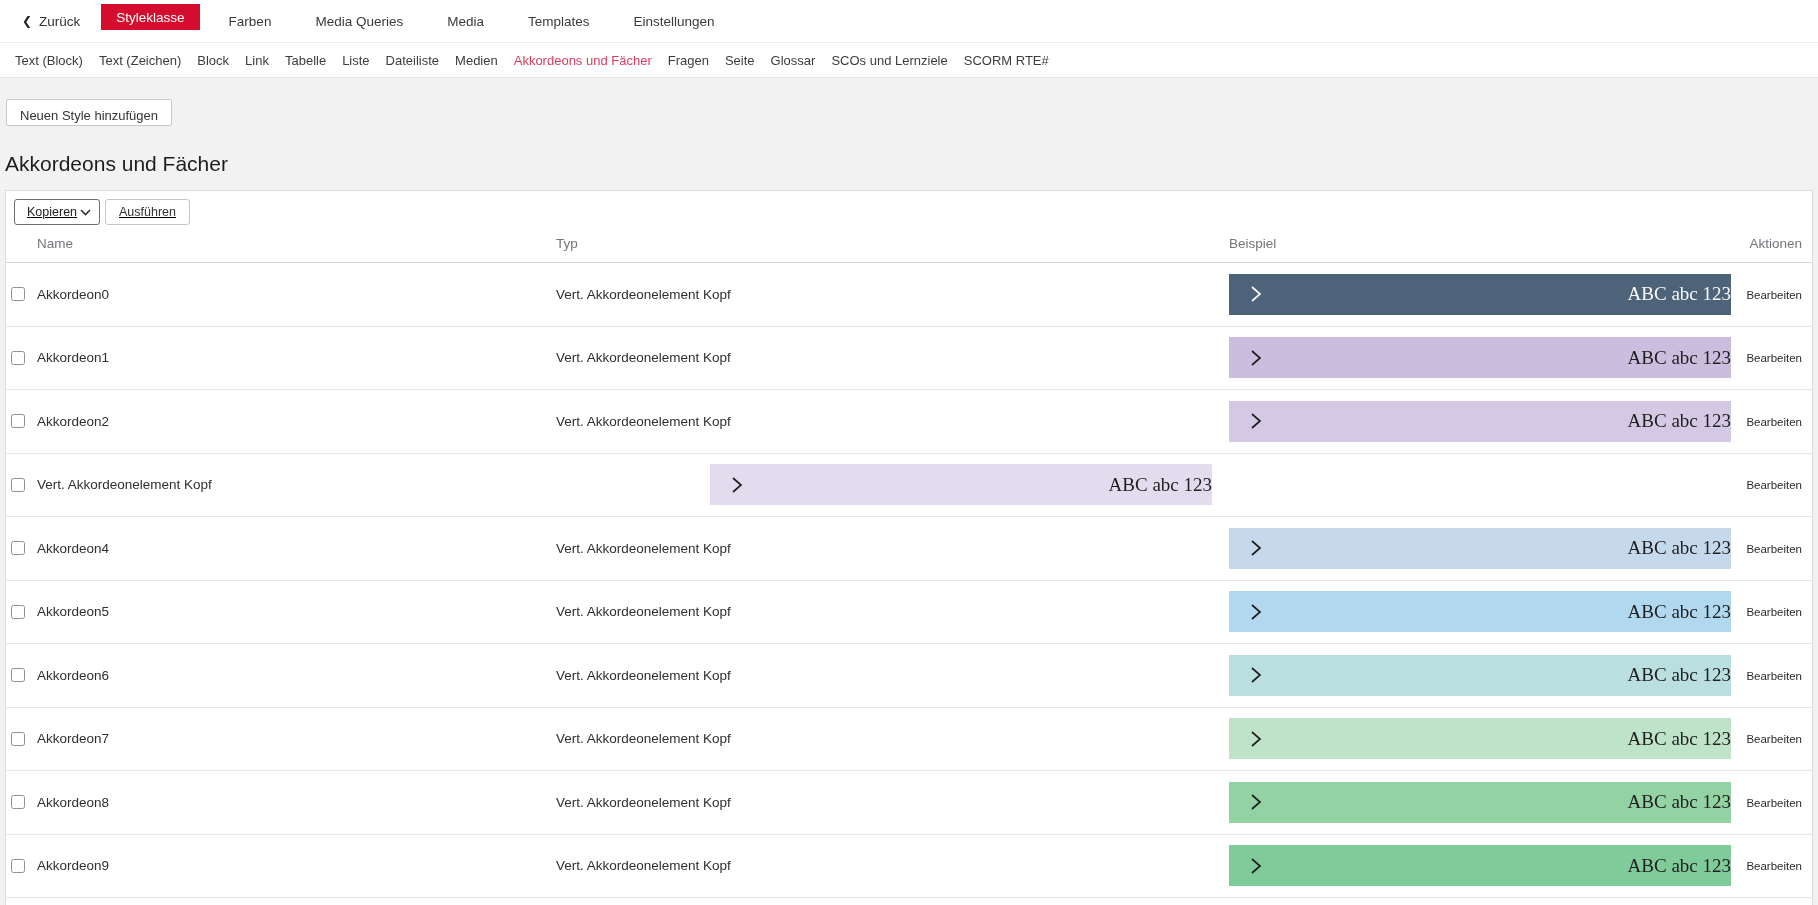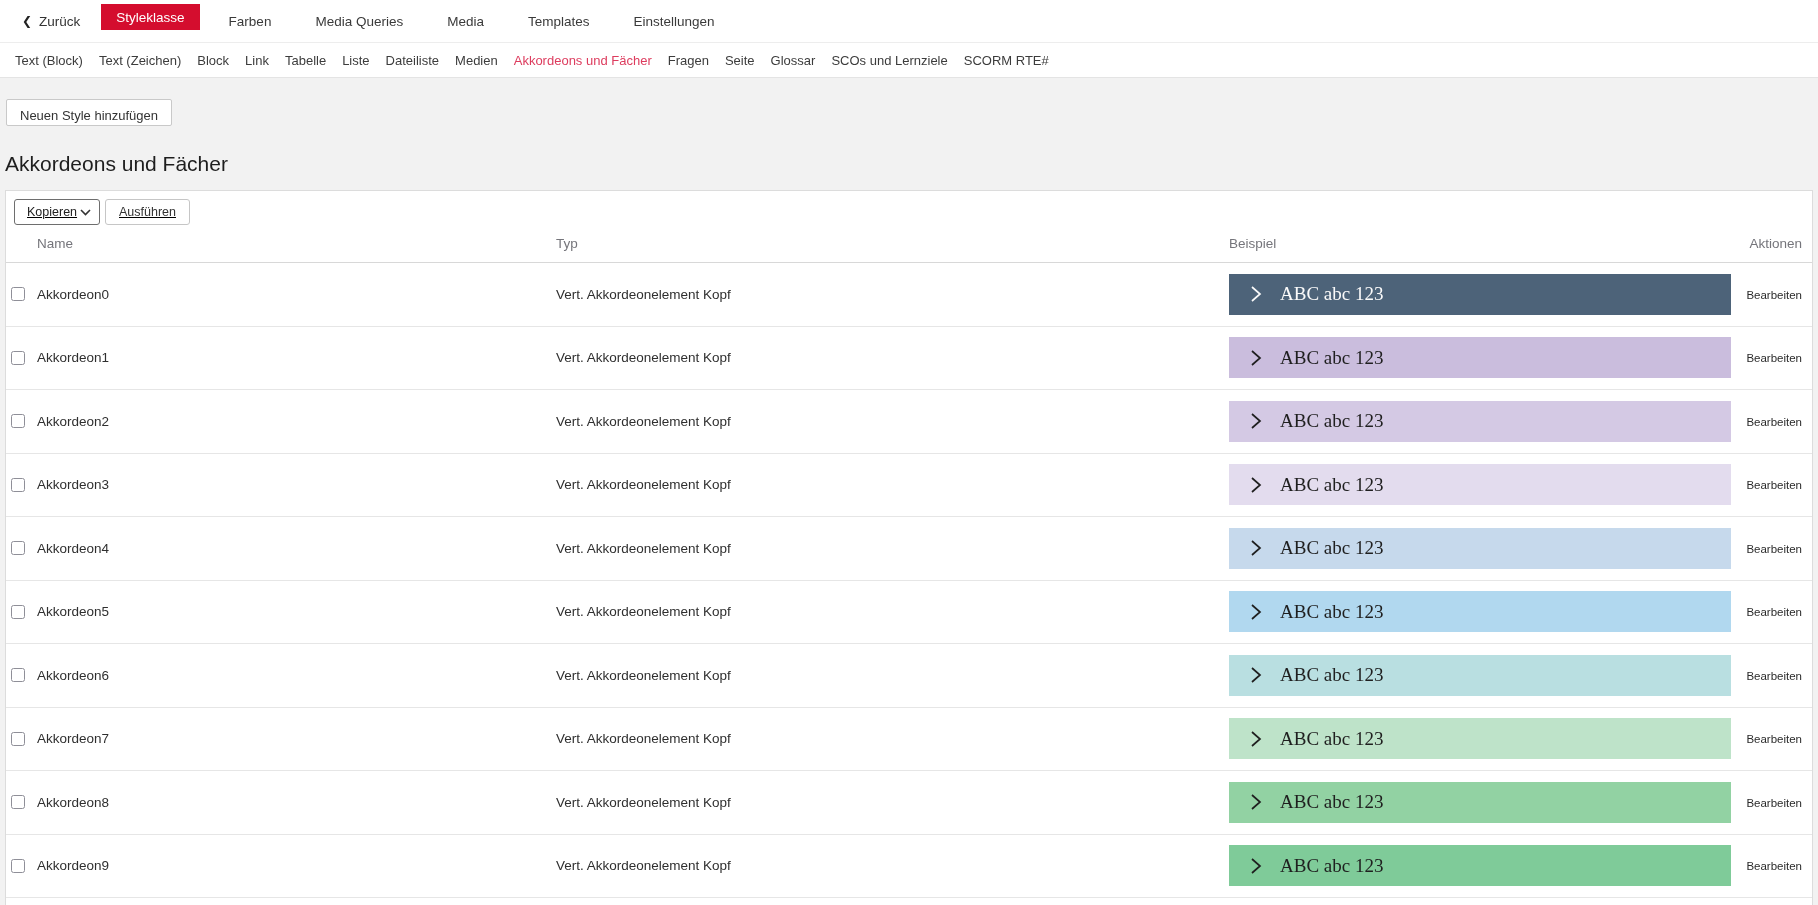--- a/index.html
+++ b/index.html
@@ -51,21 +51,21 @@
   .row   { display:flex; align-items:center; height:63.5px;
            border-bottom:1px solid #e6e6e6; font-size:13.5px; color:#2f2f2f; }
   .c-check { width:31px; padding-left:5px; display:flex; align-items:center; }
   .c-name  { width:519px; }
   .c-typ   { width:673px; }
   .c-ex    { width:502px; }
   .c-act   { flex:1; text-align:right; padding-right:10px; }
   .checkbox { width:14px; height:14px; border:1px solid #8f8f98;
               border-radius:2.5px; background:#fff; cursor:pointer; }
   .bar { height:41px; width:502px; display:flex; align-items:center;
-         font-family:"Liberation Serif","DejaVu Serif",serif; font-size:19px; }
+         font-family:"Liberation Serif","DejaVu Serif",serif; font-size:19px;justify-content:space-between; }
   .bar svg { margin-left:19px; flex:none; }
   .bar .bar-text { margin-left:17px; }
   .edit-link { font-size:11.5px; color:#2b2b2b; cursor:pointer; text-decoration:none; }
 </style>
 </head>
 <body>
 
 <header class="nav1">
   <div class="back">
     <span class="chev-left">❮</span>
@@ -173,21 +173,20 @@
         <span class="bar-text">ABC abc 123</span>
       </span>
     </span>
     <span class="c-act"><a class="edit-link">Bearbeiten</a></span>
   </div>
 
   <div class="row">
     <span class="c-check">
           <span class="checkbox"></span>
         </span>
-    <span class="c-name">Akkordeon3</span>
     <span class="c-typ">Vert. Akkordeonelement Kopf</span>
     <span class="c-ex">
       <span class="bar" style="background: rgb(227, 220, 238); color: rgb(31, 31, 31);">
         <svg width="15" height="22" viewBox="0 0 15 22">
           <polyline points="4,4 12,11 4,18" fill="none" stroke="currentColor" stroke-width="1.7"></polyline>
         </svg>
         <span class="bar-text">ABC abc 123</span>
       </span>
     </span>
     <span class="c-act"><a class="edit-link">Bearbeiten</a></span>

